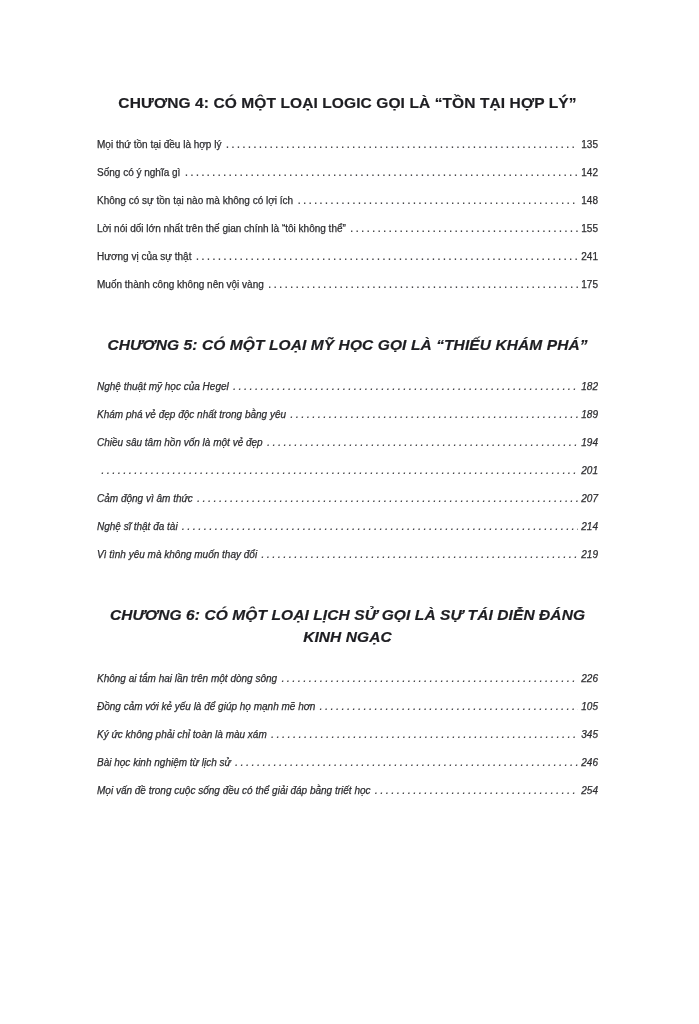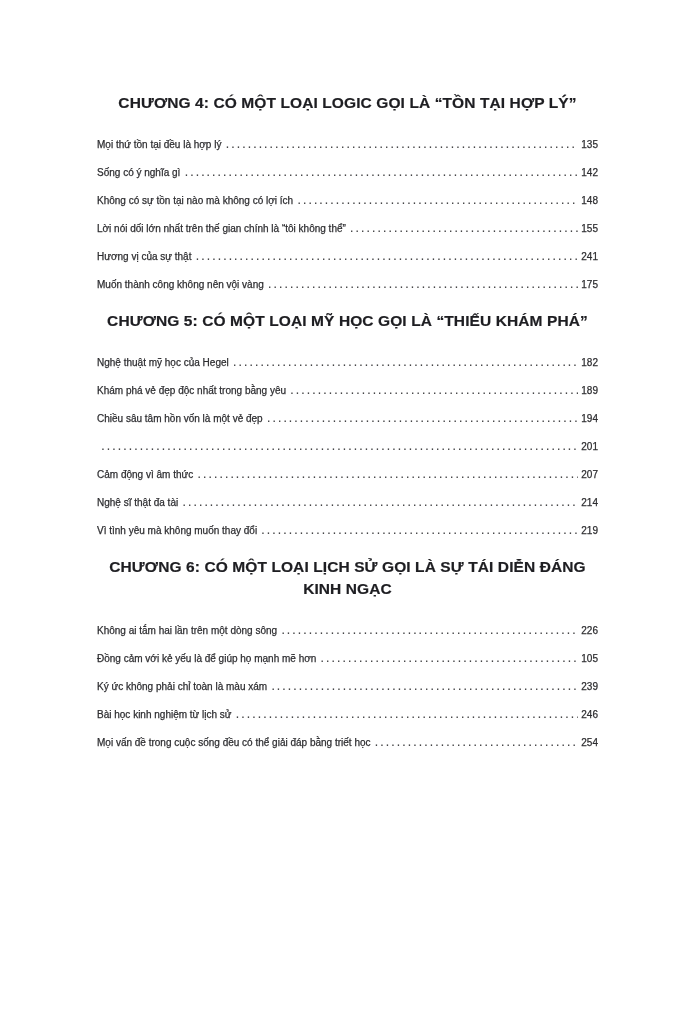--- a/index.html
+++ b/index.html
@@ -20,21 +20,21 @@
     margin: 0 auto;
     background: var(--bg);
     overflow: hidden;
   }
 
   .toc {
     padding: 92px 101px 0 97px;
     color: var(--body-color);
   }
 
-  .toc-section + .toc-section { margin-top: 12px; }
+  .toc-section + .toc-section { margin-top: 36px; font-style: italic; }
 
   .section-heading {
     font-size: 15.5px;
     font-weight: 800;
     line-height: 22px;
     letter-spacing: 0.1px;
     text-align: center;
     color: var(--heading-color);
     margin: 0 auto 16px auto;
     max-width: 501px;
@@ -231,21 +231,21 @@
       <span class="leader" aria-hidden="true"></span>
       <span class="entry-page">105</span>
     </div>
   </div>
 
   <div class="entry">
 
     <div class="entry-row">
       <span class="entry-title">Ký ức không phải chỉ toàn là màu xám</span>
       <span class="leader" aria-hidden="true"></span>
-      <span class="entry-page">239</span>
+      <span class="entry-page">345</span>
     </div>
   </div>
 
   <div class="entry">
 
     <div class="entry-row">
       <span class="entry-title">Bài học kinh nghiệm từ lịch sử</span>
       <span class="leader" aria-hidden="true"></span>
       <span class="entry-page">246</span>
     </div>

